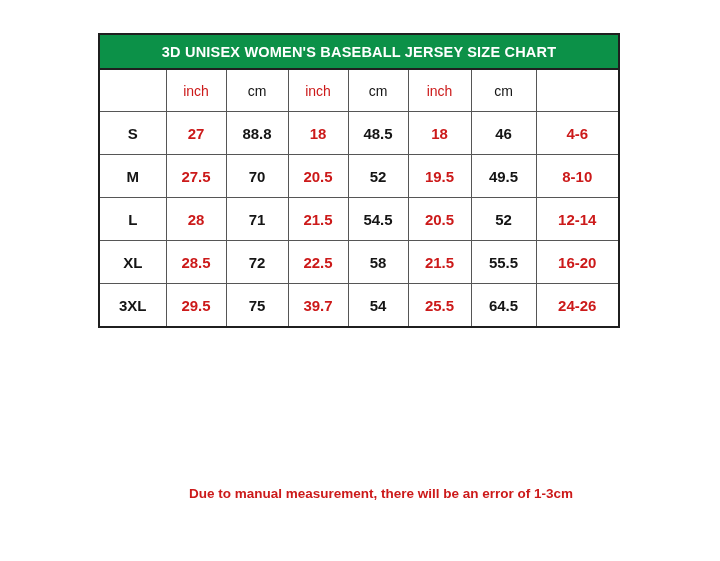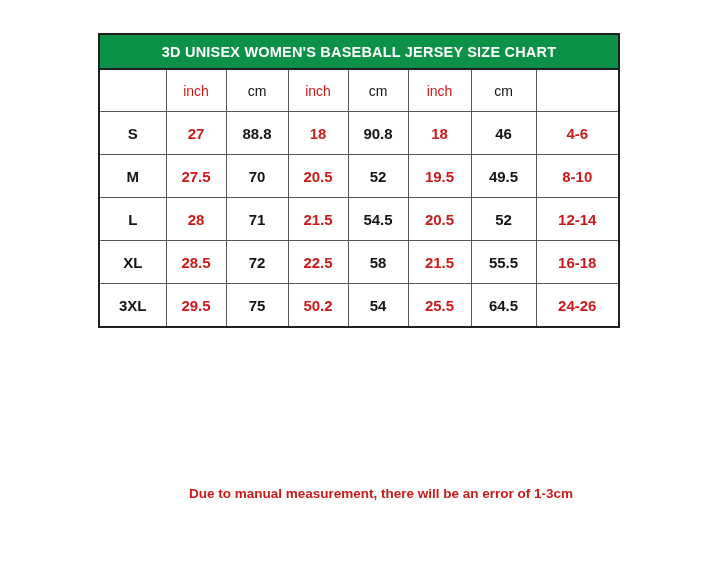--- a/index.html
+++ b/index.html
@@ -79,21 +79,21 @@
         <td>cm</td>
         <td></td>
       </tr>
     </thead>
     <tbody class="data">
       <tr>
         <td>S</td>
         <td class="c-red">27</td>
         <td>88.8</td>
         <td class="c-red">18</td>
-        <td>90.8</td>
+        <td>48.5</td>
         <td class="c-red">18</td>
         <td>46</td>
         <td class="c-red">4-6</td>
       </tr>
       <tr>
         <td>M</td>
         <td class="c-red">27.5</td>
         <td>70</td>
         <td class="c-red">20.5</td>
         <td>52</td>
@@ -112,27 +112,27 @@
         <td class="c-red">12-14</td>
       </tr>
       <tr>
         <td>XL</td>
         <td class="c-red">28.5</td>
         <td>72</td>
         <td class="c-red">22.5</td>
         <td>58</td>
         <td class="c-red">21.5</td>
         <td>55.5</td>
-        <td class="c-red">16-18</td>
+        <td class="c-red">16-20</td>
       </tr>
       <tr>
         <td>3XL</td>
         <td class="c-red">29.5</td>
         <td>75</td>
-        <td class="c-red">50.2</td>
+        <td class="c-red">39.7</td>
         <td>54</td>
         <td class="c-red">25.5</td>
         <td>64.5</td>
         <td class="c-red">24-26</td>
       </tr>
     </tbody>
   </table>
 
   <div class="note">Due to manual measurement, there will be an error of 1-3cm</div>
 

